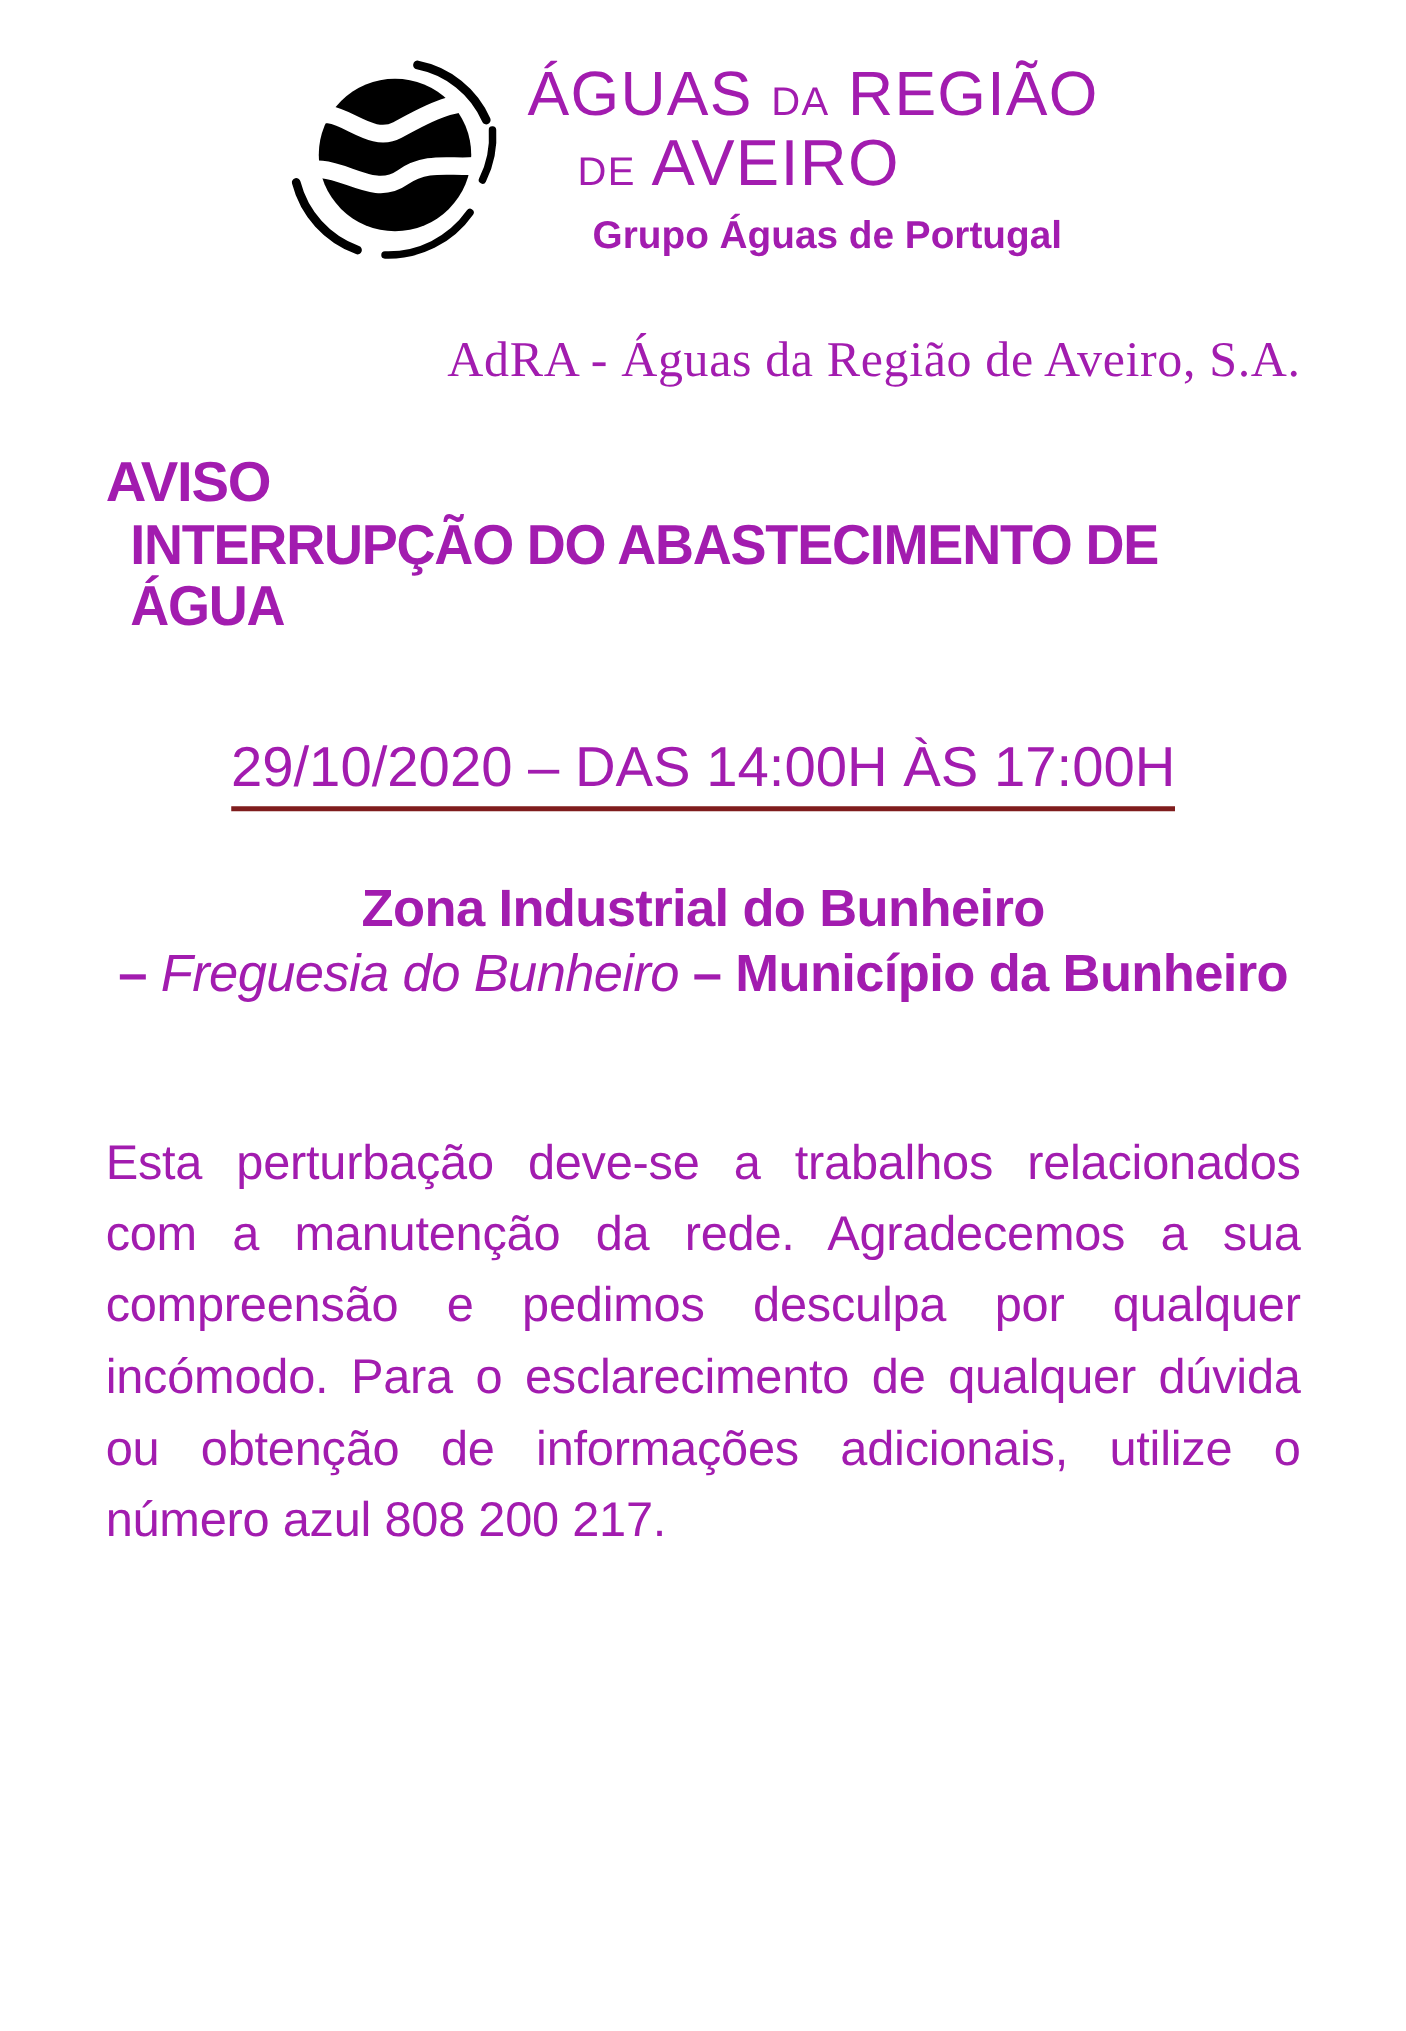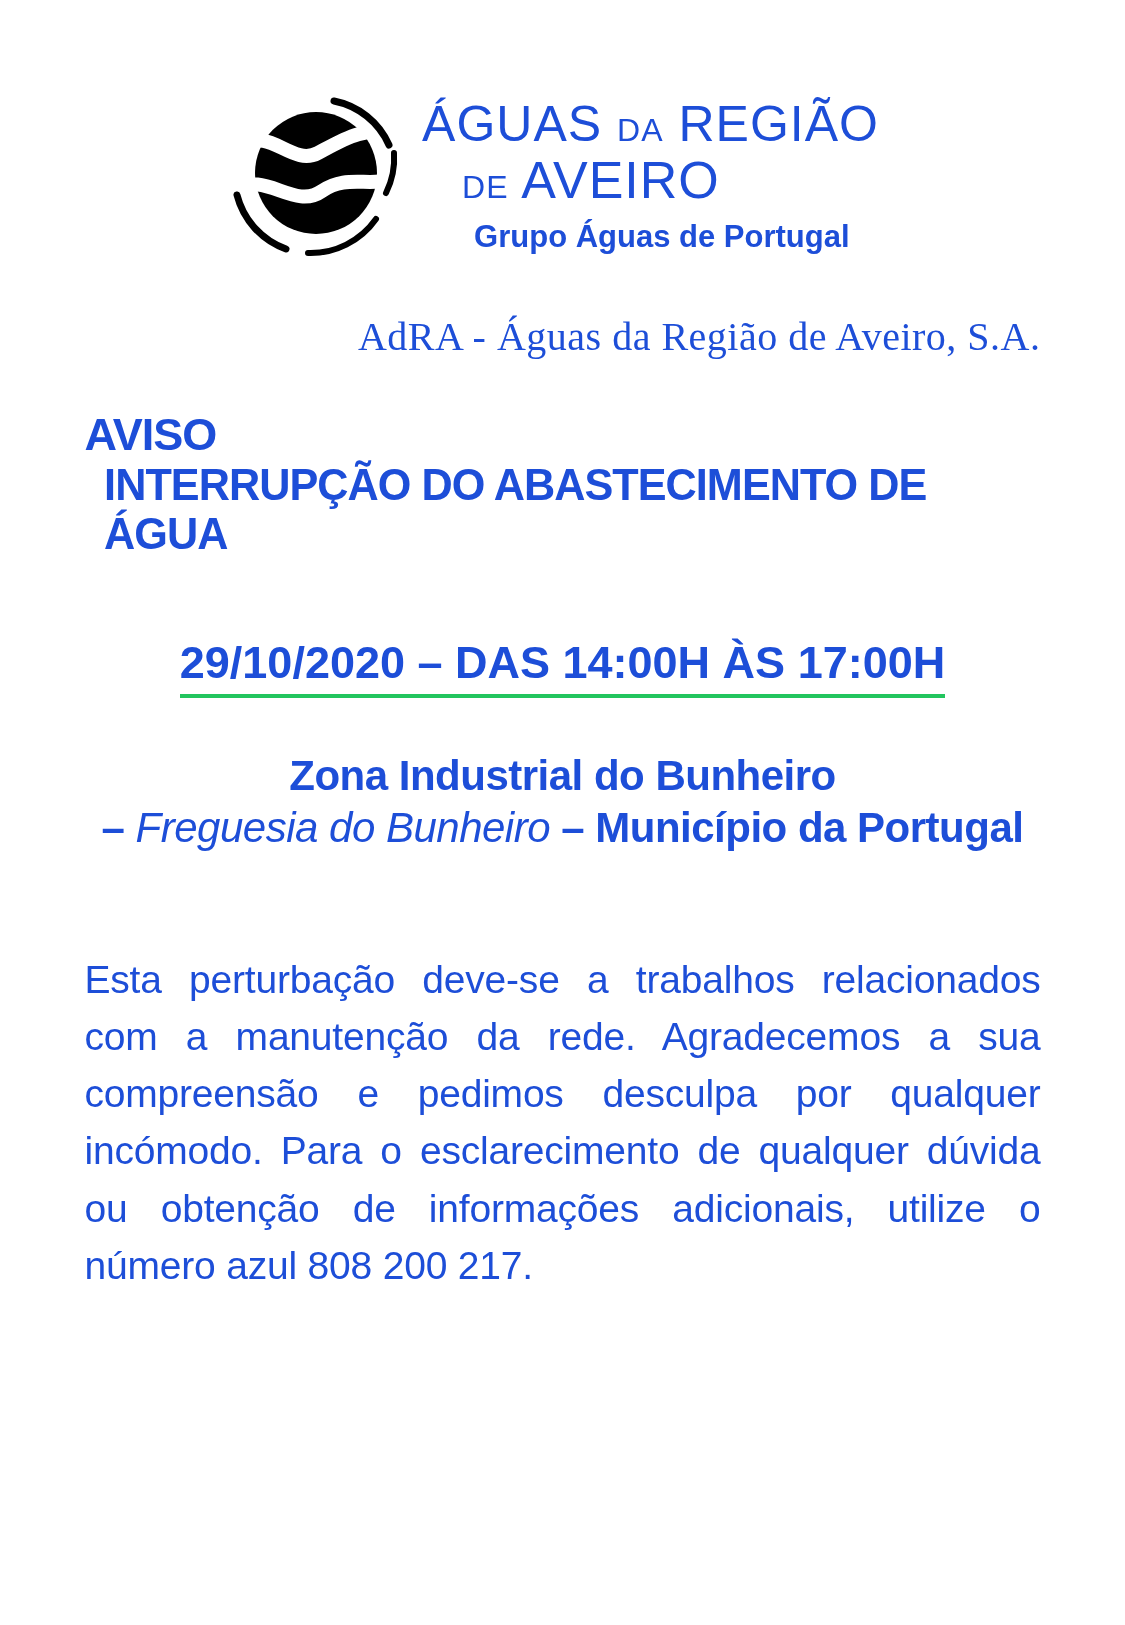--- a/index.html
+++ b/index.html
@@ -3,24 +3,24 @@
 <meta charset="utf-8">
 <style>
   * { margin: 0; padding: 0; box-sizing: border-box; }
   html, body { background: #ffffff; }
   .page {
     position: relative;
     width: 1080px;
     height: 1625px;
     margin: 0 auto;
     background: #ffffff;
-    color: #1d4ed8;
+    color: #a21caf;
     font-family: "Liberation Sans", sans-serif;
     overflow: hidden;
-    padding: 95px 62px 0 62px;
+    padding: 46px 62px 0 62px;
   }
 
   
   .logo-row {
     display: flex;
     justify-content: center;
     align-items: center;
     gap: 6px;
     margin-right: 30px;
   }
@@ -45,24 +45,24 @@
     margin-top: 50px;
     font-weight: 700;
     font-size: 45px;
     letter-spacing: -1px;
     line-height: 1.1;
   }
   .notice-title .t2 { display: block; transform: scaleX(0.96); transform-origin: center; }
   .date-line-wrap { text-align: center; margin-top: 78px; }
   .date-line {
     display: inline-block;
-    font-weight: 700;
+    font-weight: 400;
     font-size: 45px;
     letter-spacing: 0px;
-    border-bottom: 4px solid #22c55e;
+    border-bottom: 4px solid #7f1d1d;
     padding-bottom: 5px;
   }
   .location-block { text-align: center; margin-top: 52px; line-height: 1.25; }
   .loc-line1 { font-weight: 700; font-size: 42px; letter-spacing: -0.5px; }
   .loc-line2 { font-size: 42px; letter-spacing: -0.5px; }
   .loc-line2 .b { font-weight: 700; }
   .loc-line2 .it { font-style: italic; font-weight: 300; }
 
   
   .body-block { margin-top: 96px; }
@@ -124,21 +124,21 @@
   <div class="date-line-wrap">
     <span class="date-line">29/10/2020 – DAS 14:00H ÀS 17:00H</span>
   </div>
 
   <div class="location-block">
     <div class="loc-line1">Zona Industrial do Bunheiro</div>
     <div class="loc-line2">
       <span class="b">–</span>
       <span class="it">Freguesia do Bunheiro</span>
       <span class="b">–</span>
-      <span class="b">Município da Portugal</span>
+      <span class="b">Município da Bunheiro</span>
     </div>
   </div>
 
   <div class="body-block">
     <p class="body-par">Esta perturbação deve-se a trabalhos relacionados com a manutenção da rede. Agradecemos a sua compreensão e pedimos desculpa por qualquer incómodo. Para o esclarecimento de qualquer dúvida ou obtenção de informações adicionais, utilize o número azul 808 200 217.</p>
   </div>
 
 </div>
 
 </body></html>

